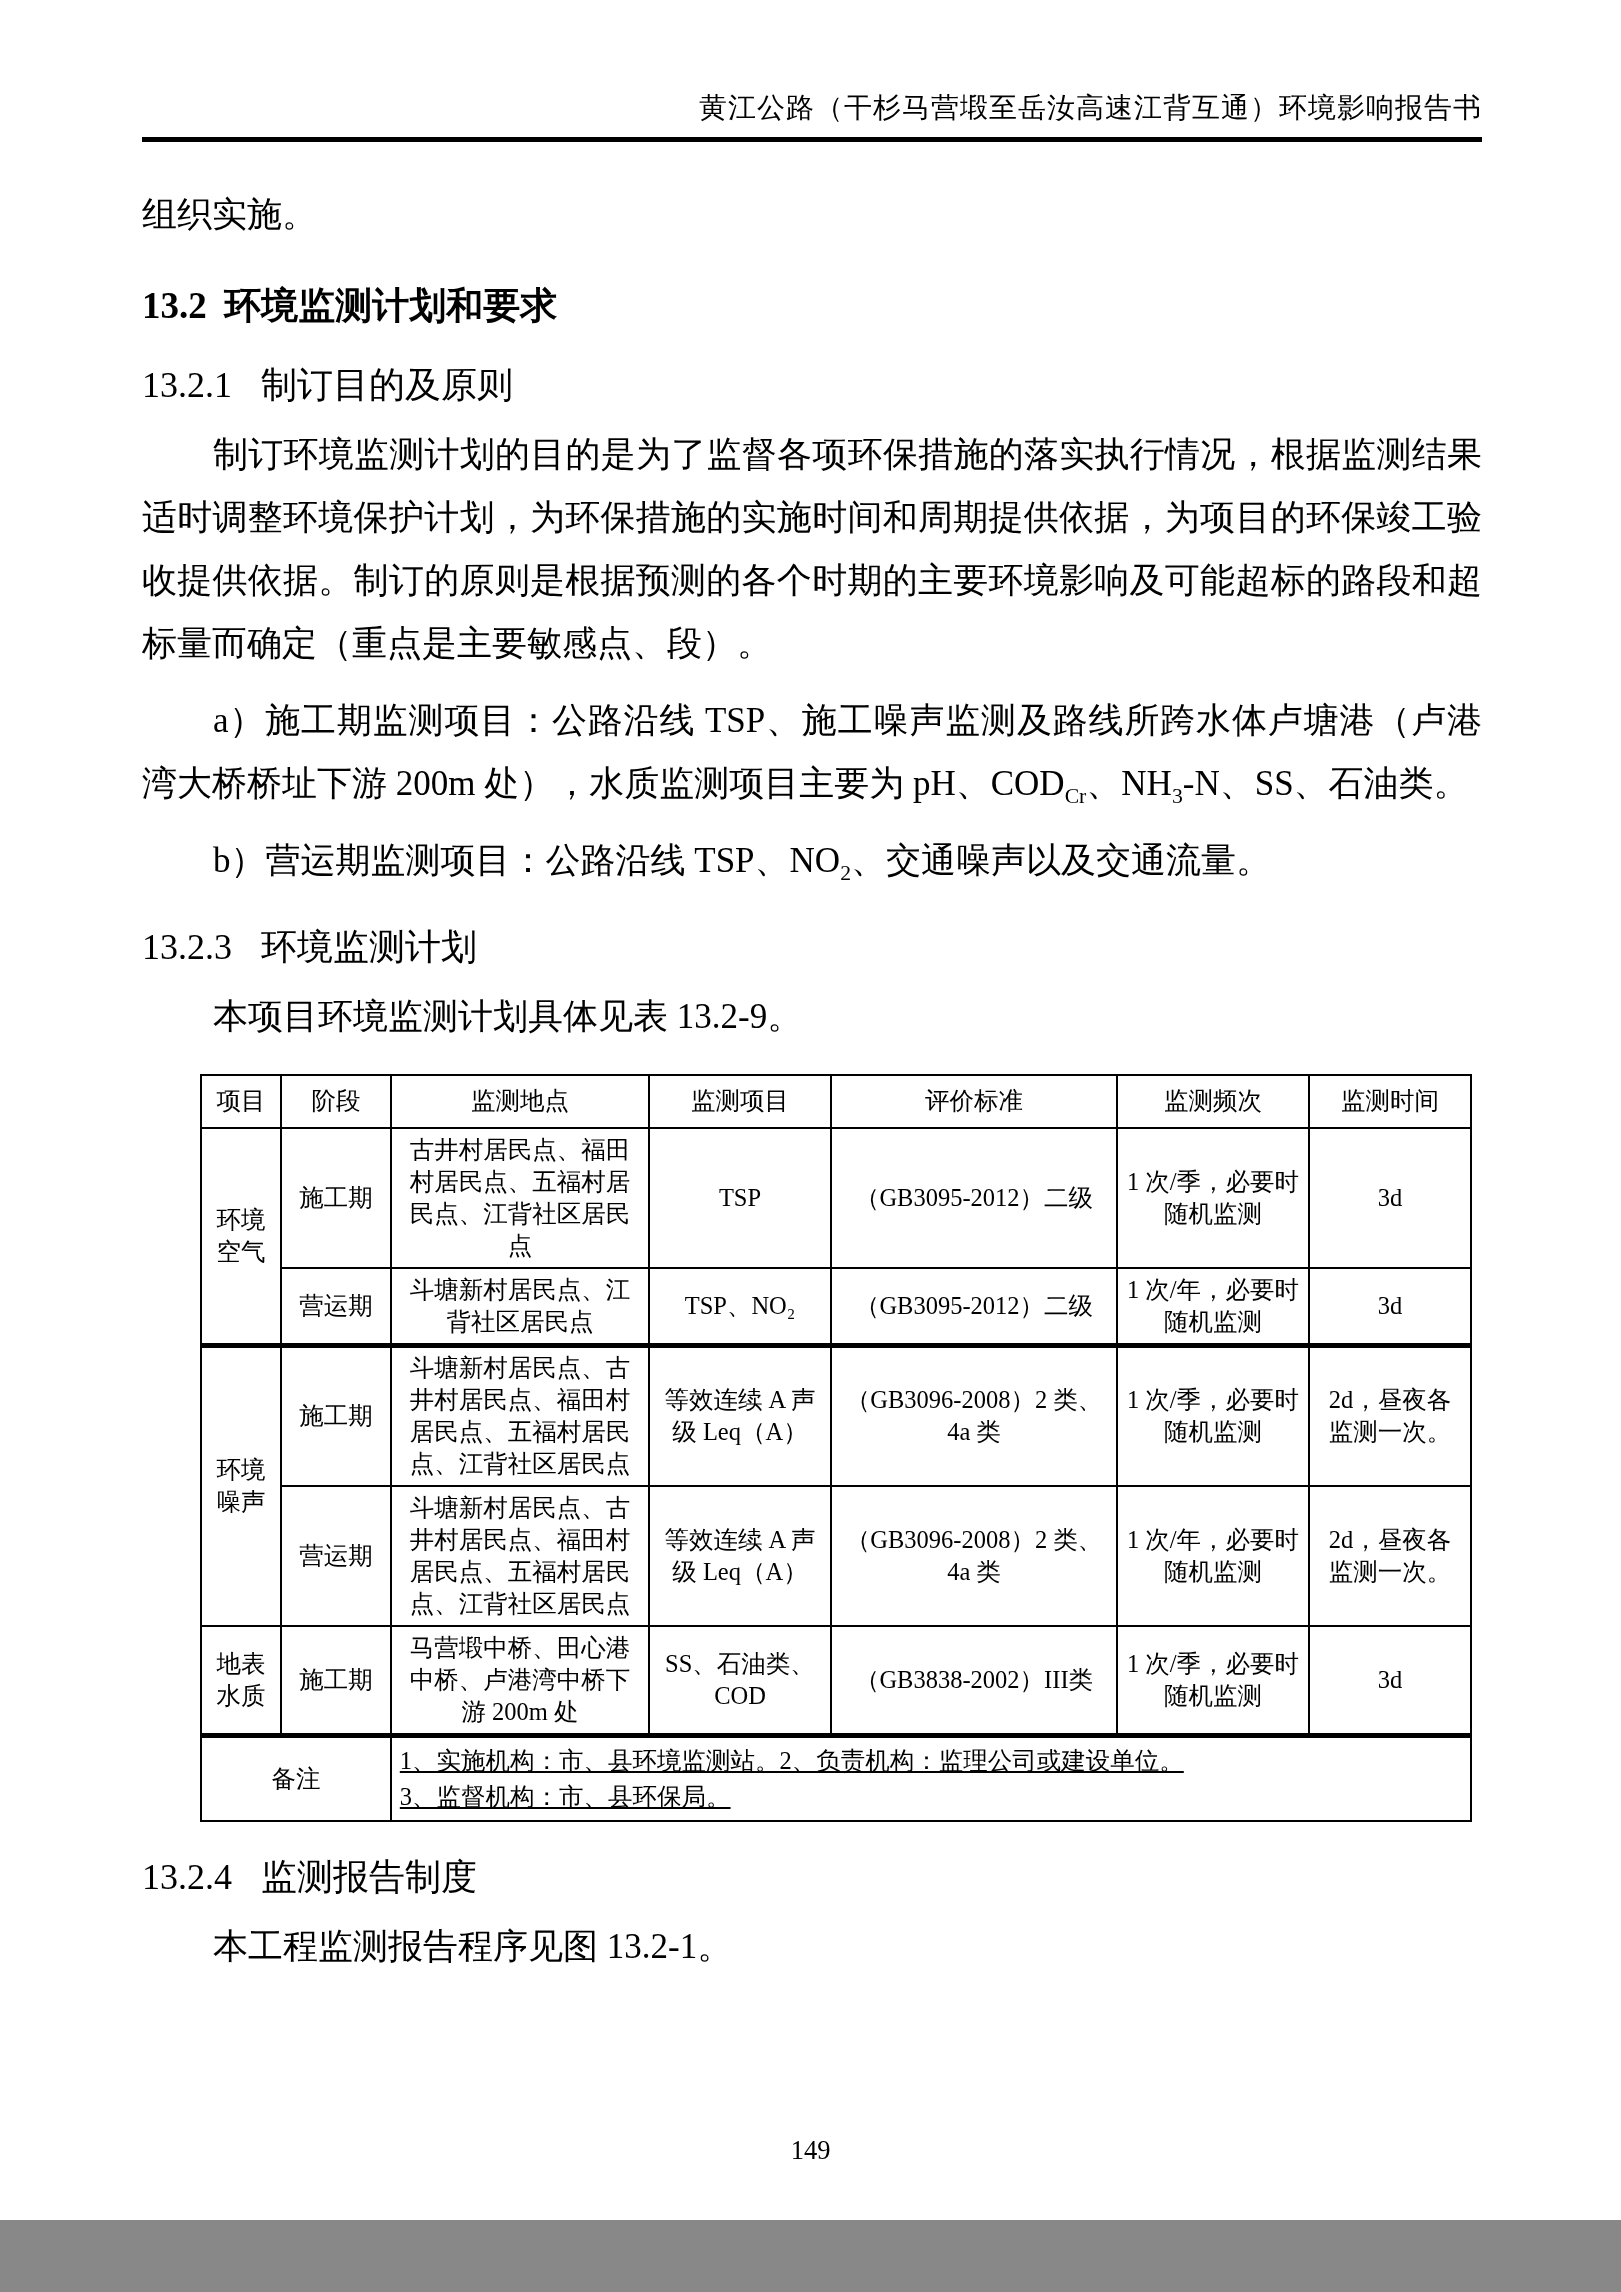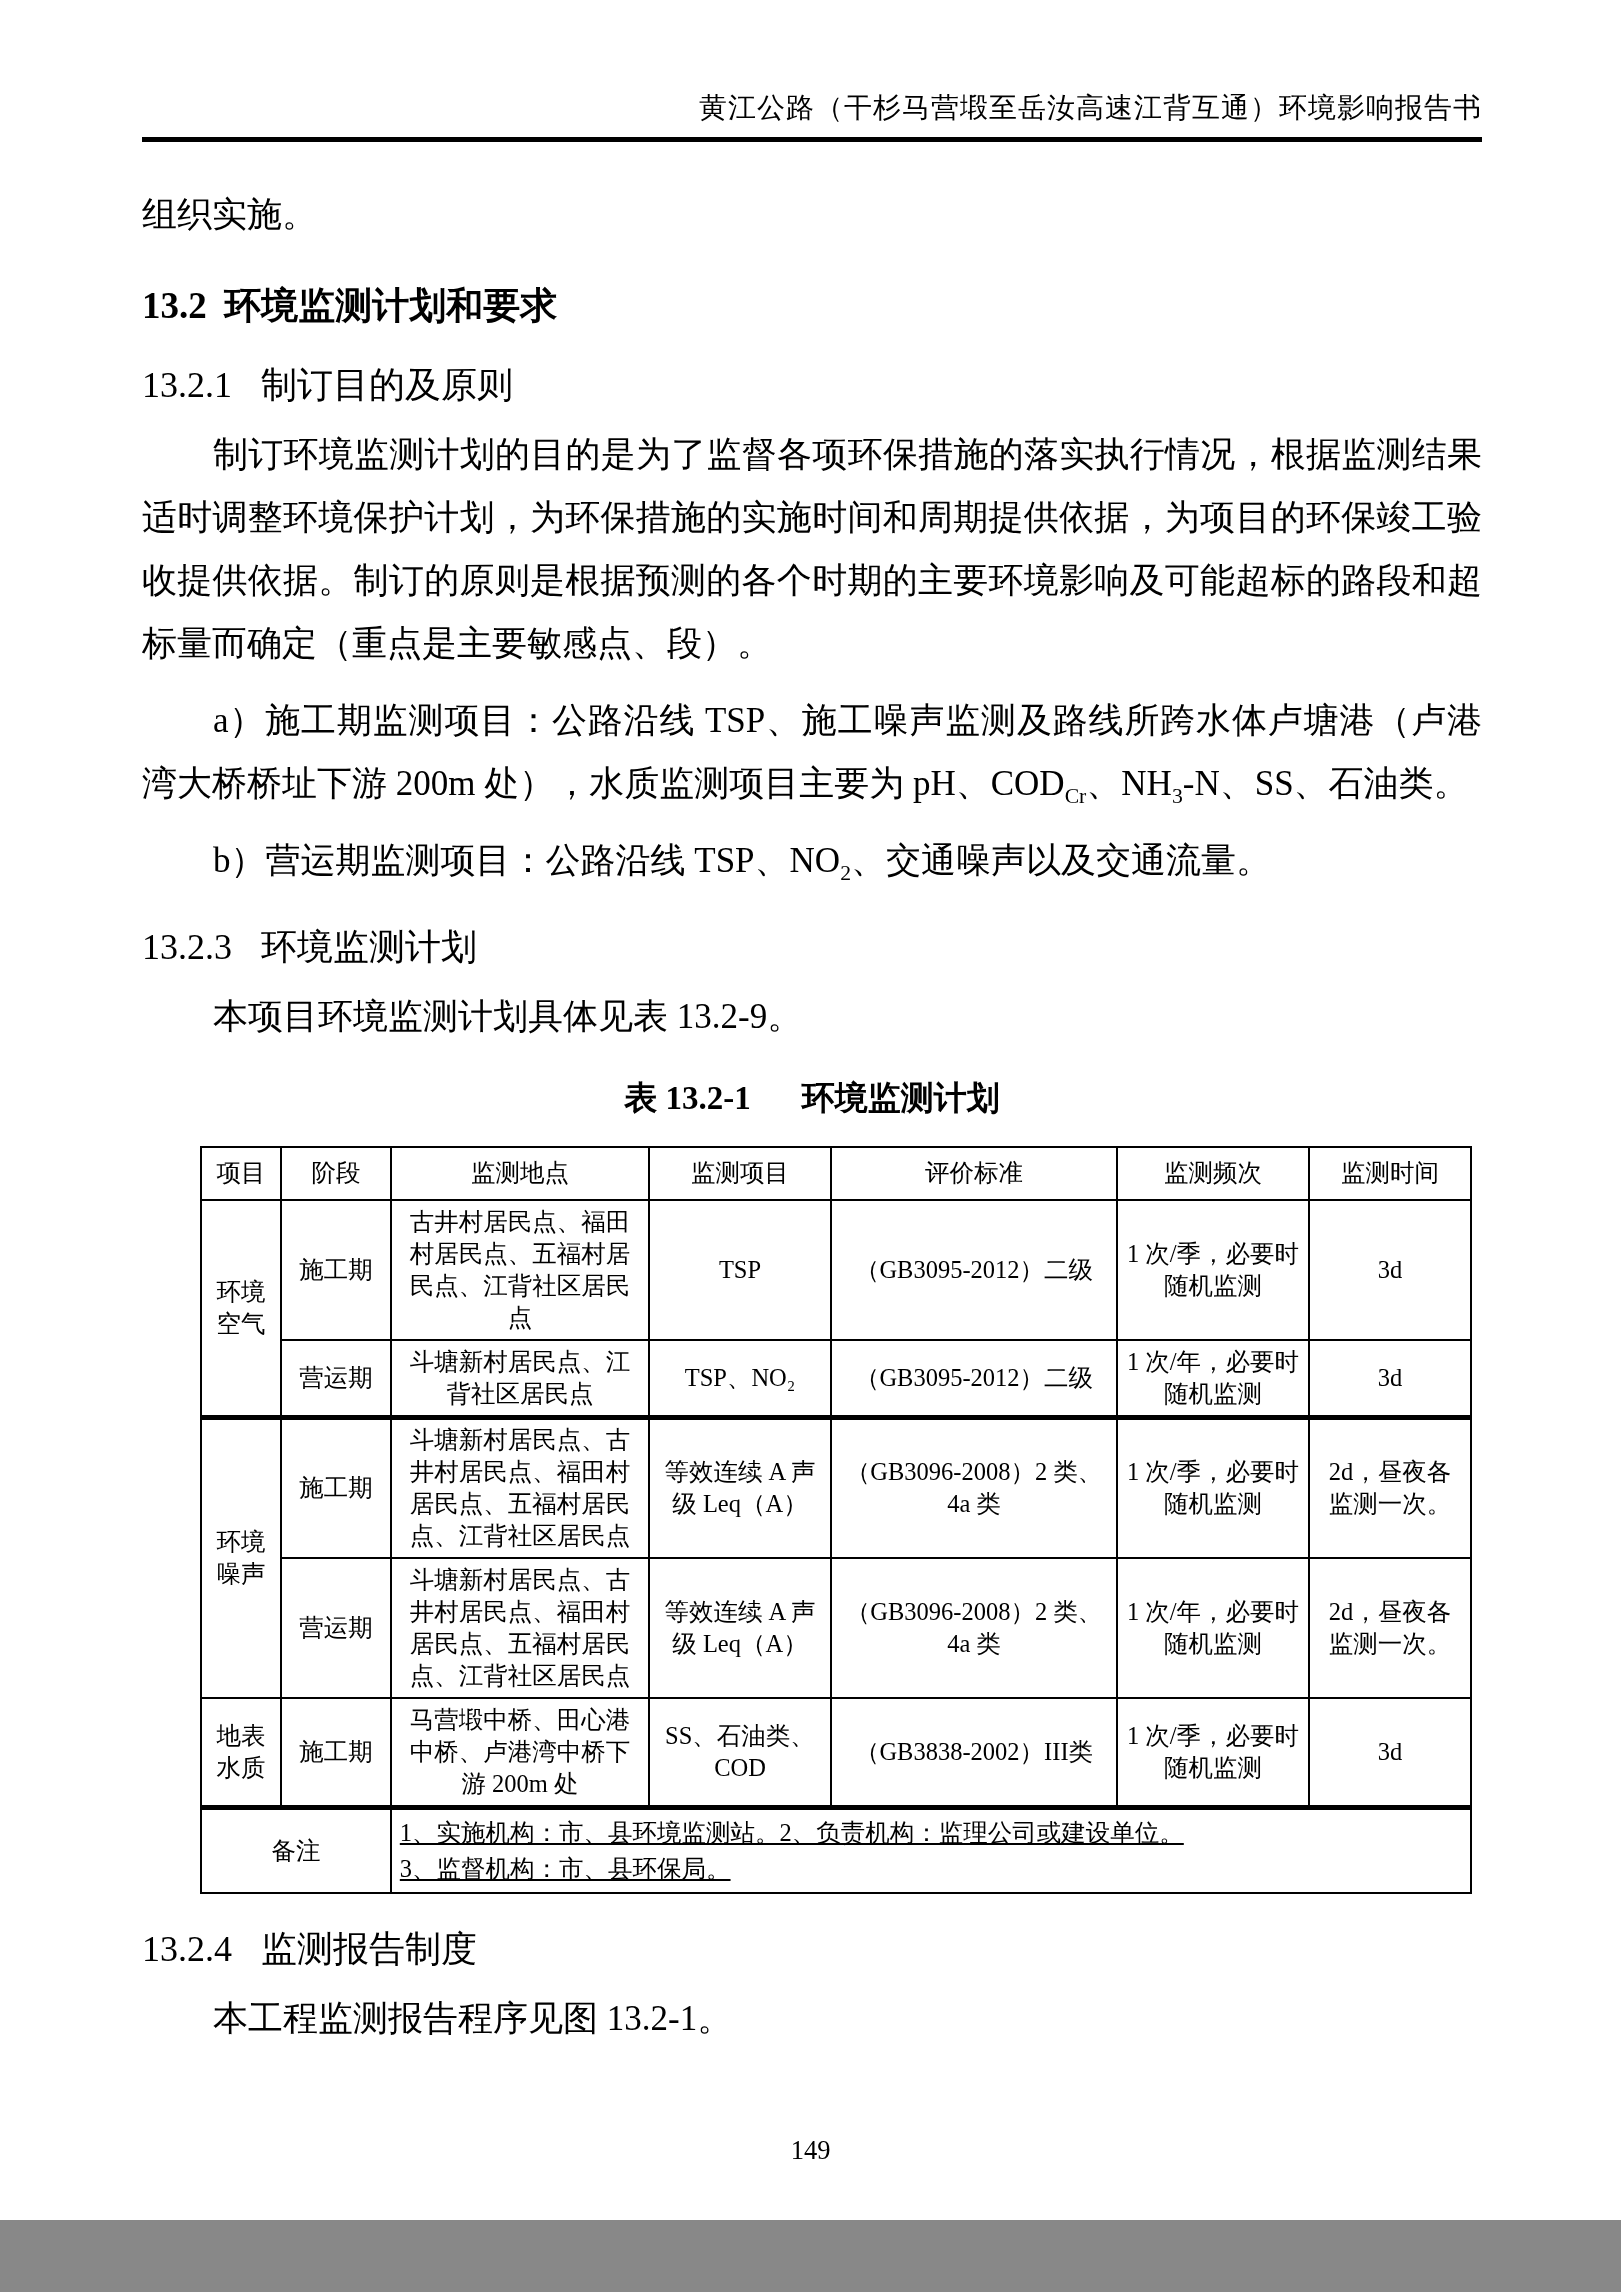--- a/index.html
+++ b/index.html
@@ -75,21 +75,20 @@
 
 
     <p class="para"><span>a）施工期监测项目：公路沿线 TSP、施工噪声监测及路线所跨水体卢塘港（卢港湾大桥桥址下游 200m 处），水质监测项目主要为 pH、COD</span><sub>Cr</sub><span>、NH</span><sub>3</sub><span>-N、SS、石油类。</span></p>
 
     <p class="para"><span>b）营运期监测项目：公路沿线 TSP、NO</span><sub>2</sub><span>、交通噪声以及交通流量。</span></p>
 
     <h3 class="h-sub"><span>13.2.3</span><span class="ht">环境监测计划</span></h3>
 
     <p class="para">本项目环境监测计划具体见表 13.2-9。</p>
 
-    <div class="tbl-caption"><span>表 13.2-1</span><span class="cap-title">环境监测计划</span></div>
 
     <table class="monitor">
       <colgroup>
         <col style="width:80px">
           <col style="width:110px">
           <col style="width:258px">
           <col style="width:182px">
           <col style="width:286px">
           <col style="width:192px">
           <col style="width:162px">

